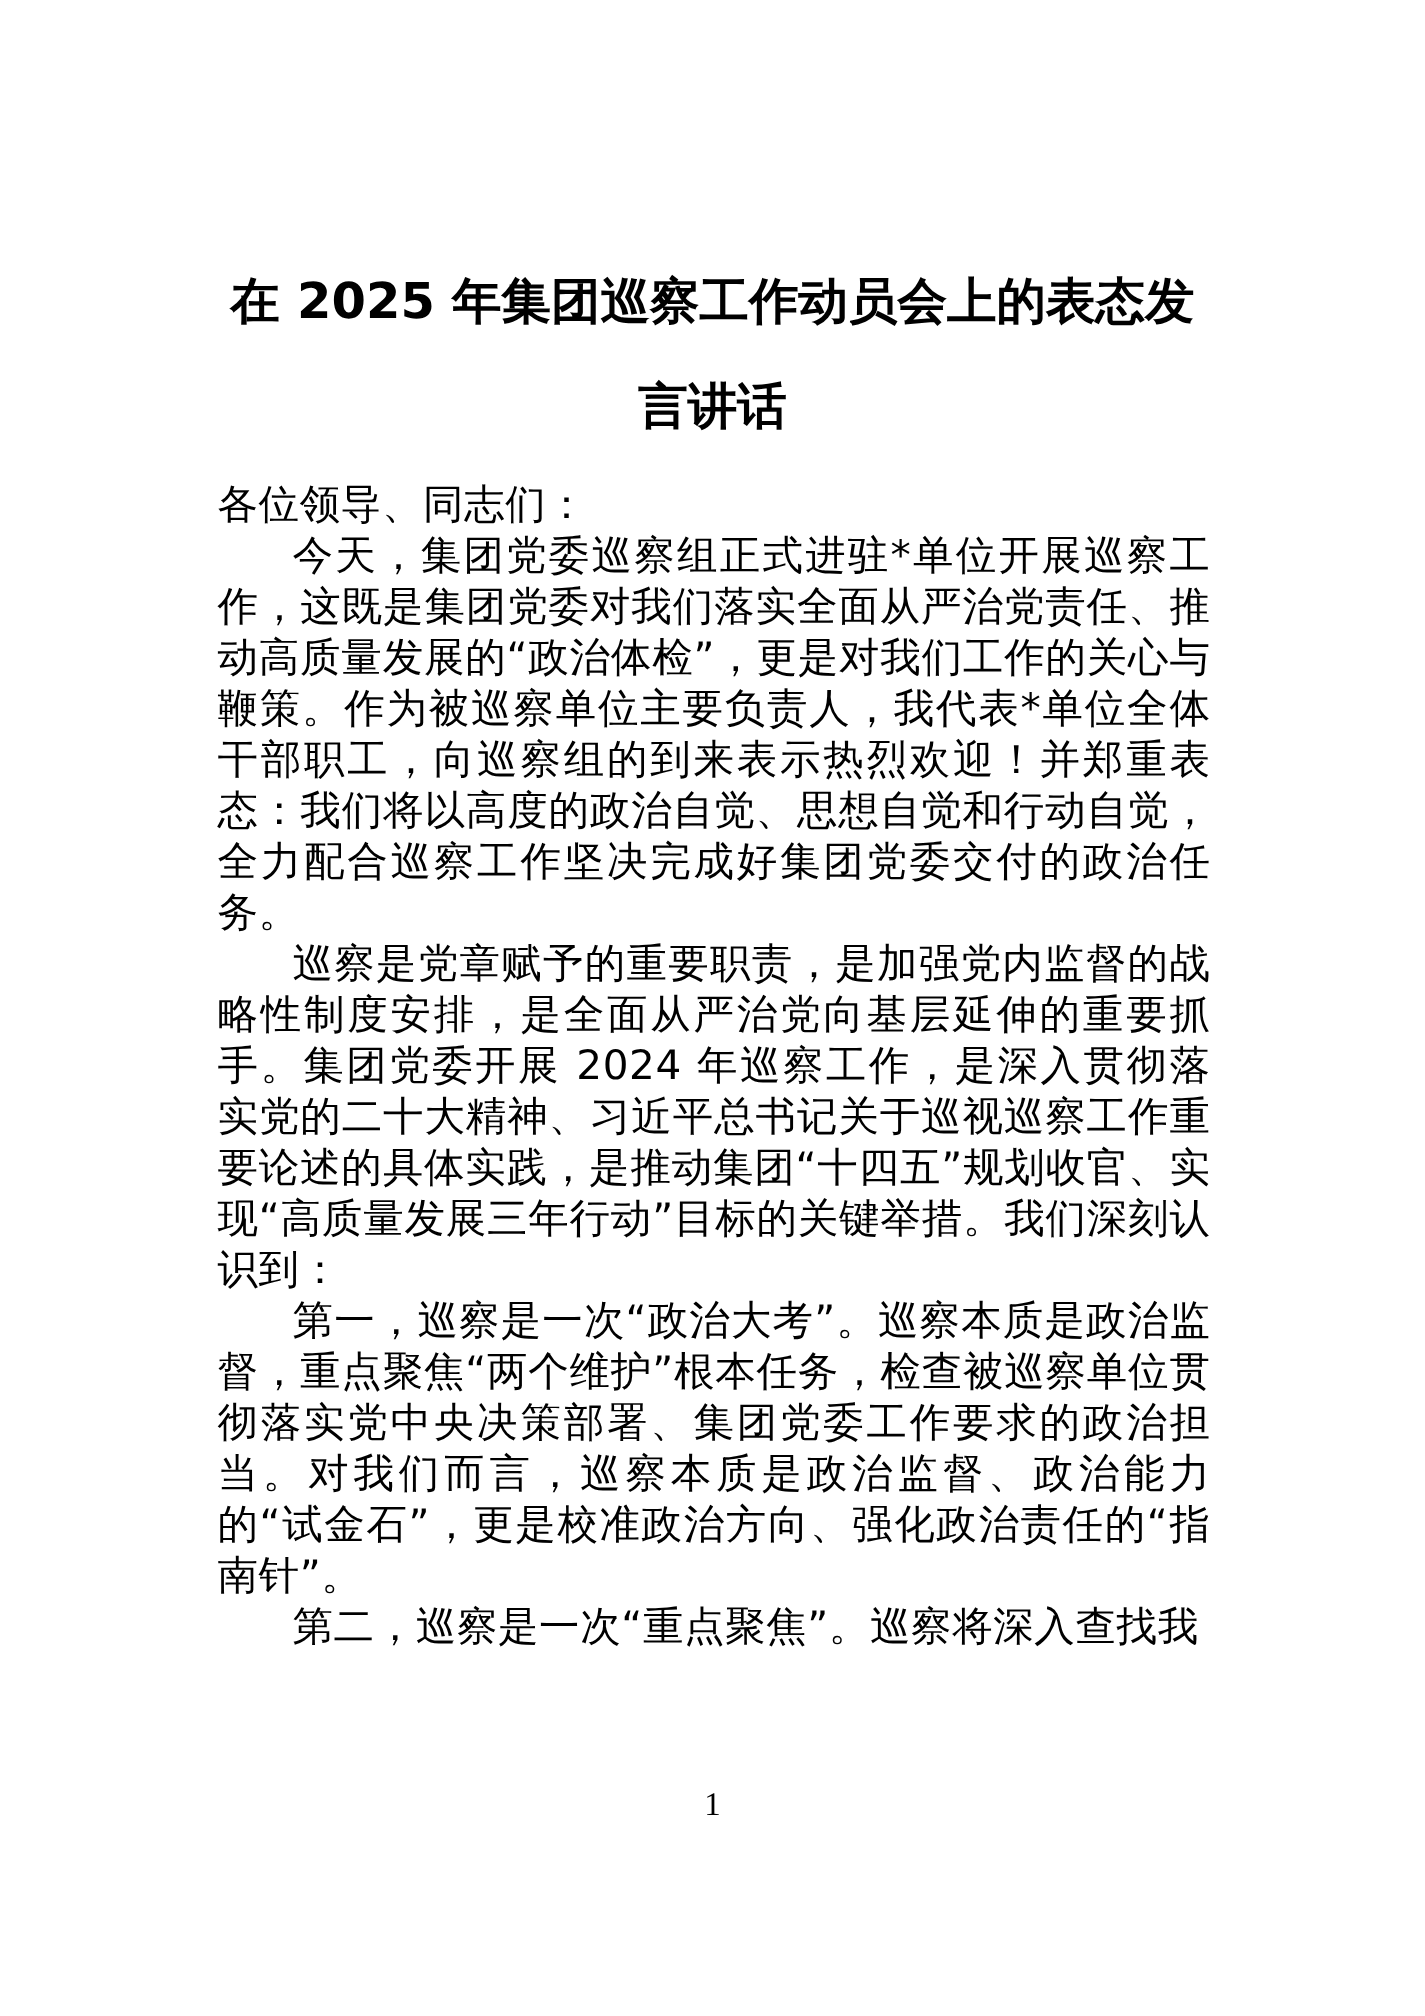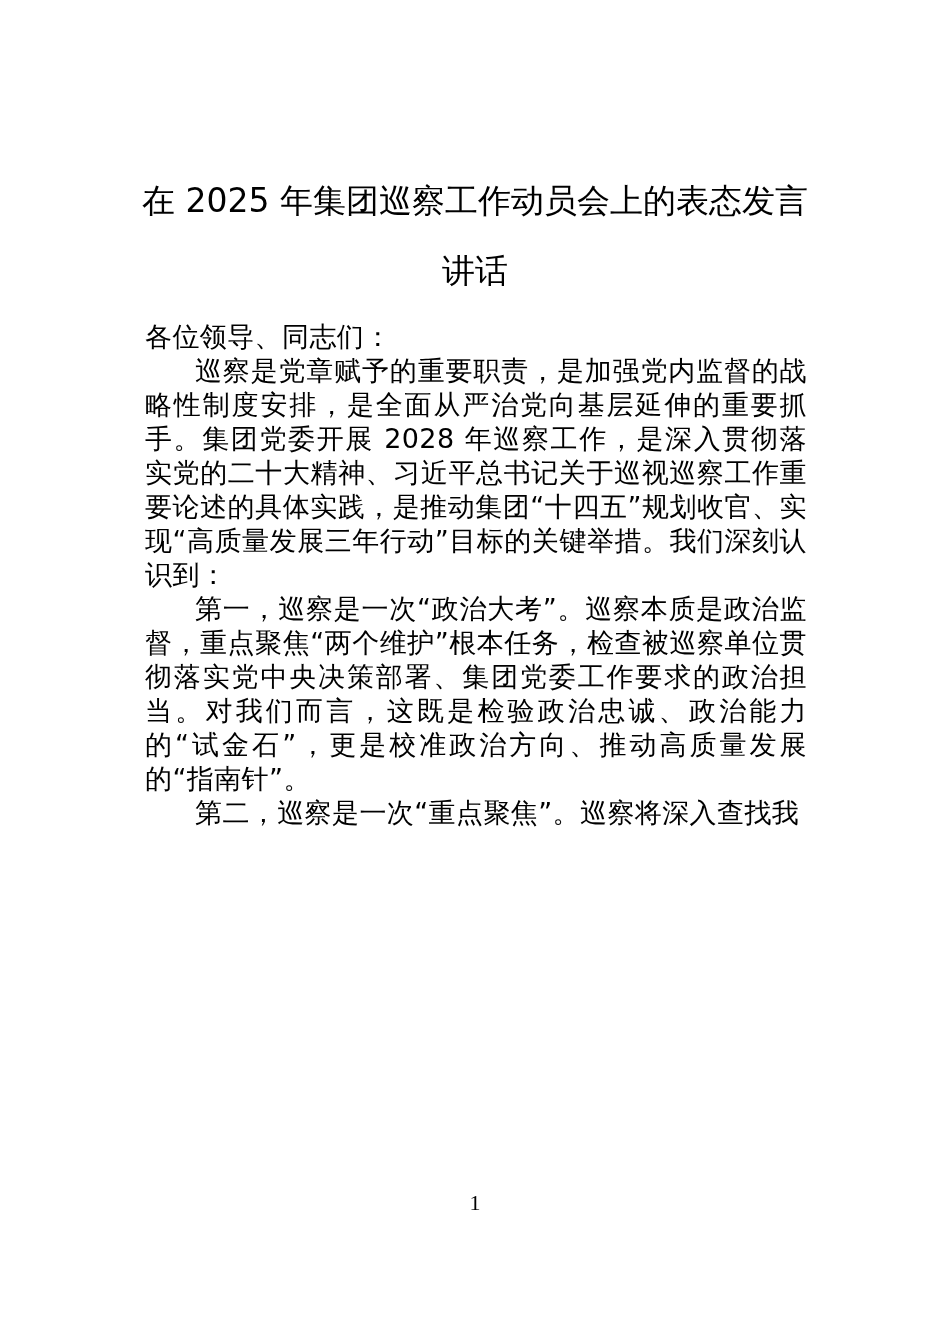--- a/index.html
+++ b/index.html
@@ -26,21 +26,21 @@
     .title {
       position: absolute;
       left: 140px;
       width: 670px;
       top: 166px;
       text-align: center;
       font-size: 33px;
       line-height: 70px;
       letter-spacing: 0px;
       margin: 0;
-      font-weight: normal;
+      font-weight: bold;
     }
     .body-text {
       position: absolute;
       left: 145px;
       top: 320px;
       width: 662px;
       font-size: 27px;
       line-height: 34px;
     }
     .body-text p {
@@ -64,19 +64,20 @@
     }
   </style>
 </head>
 <body>
 
 <div class="page">
   <h1 class="title">在 2025 年集团巡察工作动员会上的表态发言讲话</h1>
 
   <div class="body-text">
     <p>各位领导、同志们：</p>
-    <p class="indent">巡察是党章赋予的重要职责，是加强党内监督的战略性制度安排，是全面从严治党向基层延伸的重要抓手。集团党委开展 2028 年巡察工作，是深入贯彻落实党的二十大精神、习近平总书记关于巡视巡察工作重要论述的具体实践，是推动集团“十四五”规划收官、实现“高质量发展三年行动”目标的关键举措。我们深刻认识到：</p>
-    <p class="indent">第一，巡察是一次“政治大考”。巡察本质是政治监督，重点聚焦“两个维护”根本任务，检查被巡察单位贯彻落实党中央决策部署、集团党委工作要求的政治担当。对我们而言，这既是检验政治忠诚、政治能力的“试金石”，更是校准政治方向、推动高质量发展的“指南针”。</p>
+    <p class="indent">今天，集团党委巡察组正式进驻*单位开展巡察工作，这既是集团党委对我们落实全面从严治党责任、推动高质量发展的“政治体检”，更是对我们工作的关心与鞭策。作为被巡察单位主要负责人，我代表*单位全体干部职工，向巡察组的到来表示热烈欢迎！并郑重表态：我们将以高度的政治自觉、思想自觉和行动自觉，全力配合巡察工作坚决完成好集团党委交付的政治任务。</p>
+    <p class="indent">巡察是党章赋予的重要职责，是加强党内监督的战略性制度安排，是全面从严治党向基层延伸的重要抓手。集团党委开展 2024 年巡察工作，是深入贯彻落实党的二十大精神、习近平总书记关于巡视巡察工作重要论述的具体实践，是推动集团“十四五”规划收官、实现“高质量发展三年行动”目标的关键举措。我们深刻认识到：</p>
+    <p class="indent">第一，巡察是一次“政治大考”。巡察本质是政治监督，重点聚焦“两个维护”根本任务，检查被巡察单位贯彻落实党中央决策部署、集团党委工作要求的政治担当。对我们而言，巡察本质是政治监督、政治能力的“试金石”，更是校准政治方向、强化政治责任的“指南针”。</p>
     <p class="indent">第二，巡察是一次“重点聚焦”。巡察将深入查找我</p>
   </div>
 
   <div class="page-number">1</div>
 </div>
 
 </body></html>

